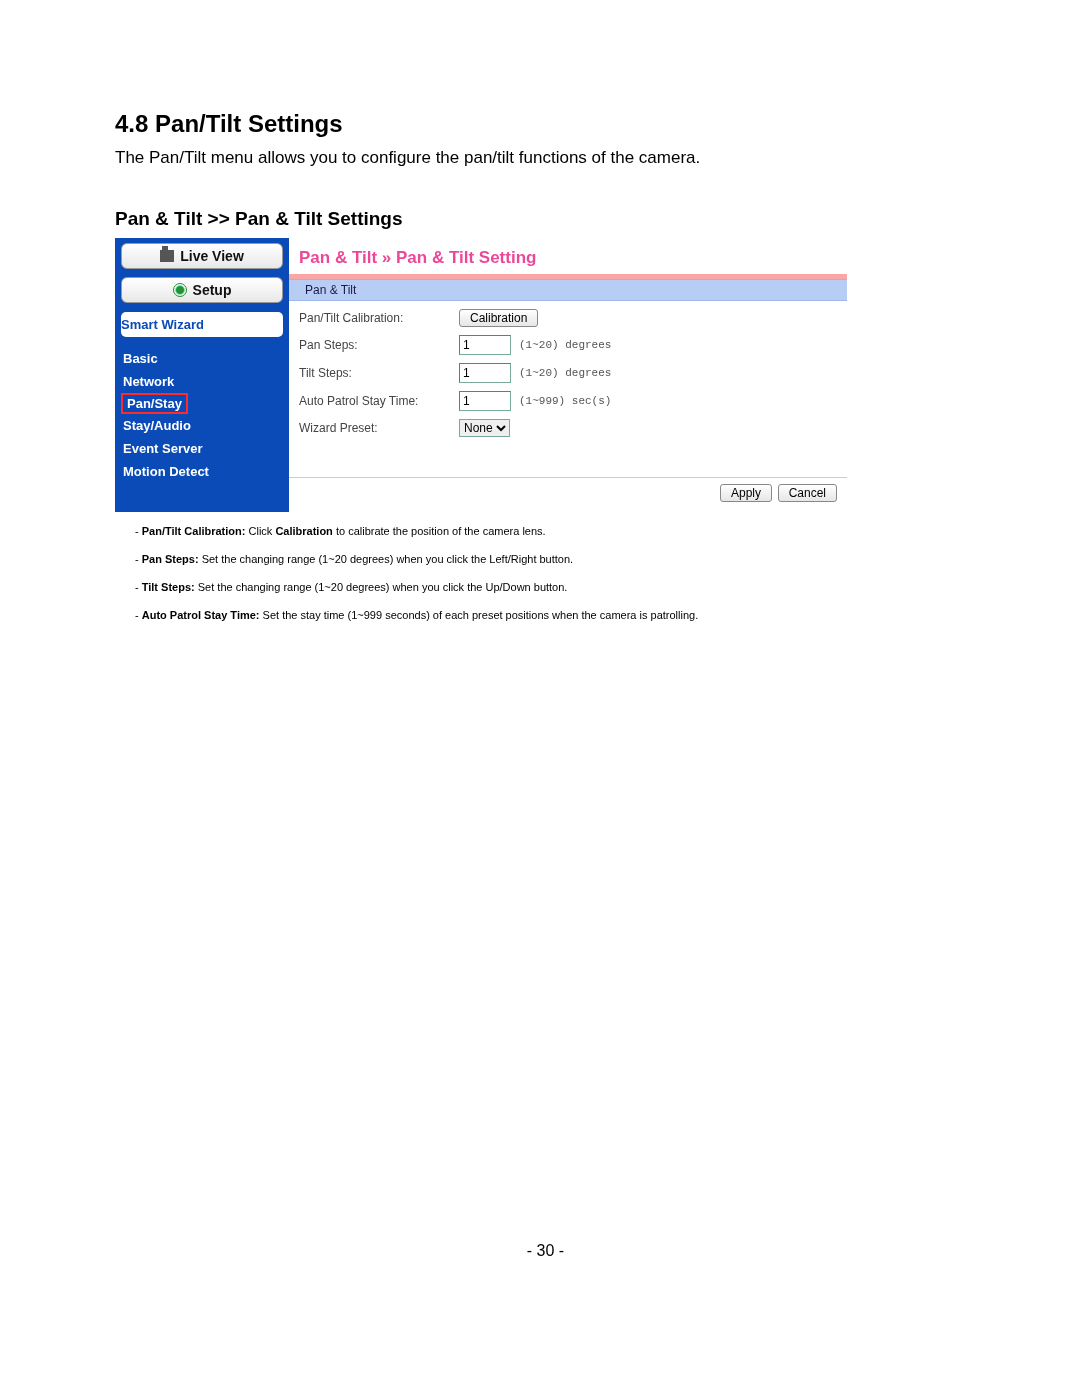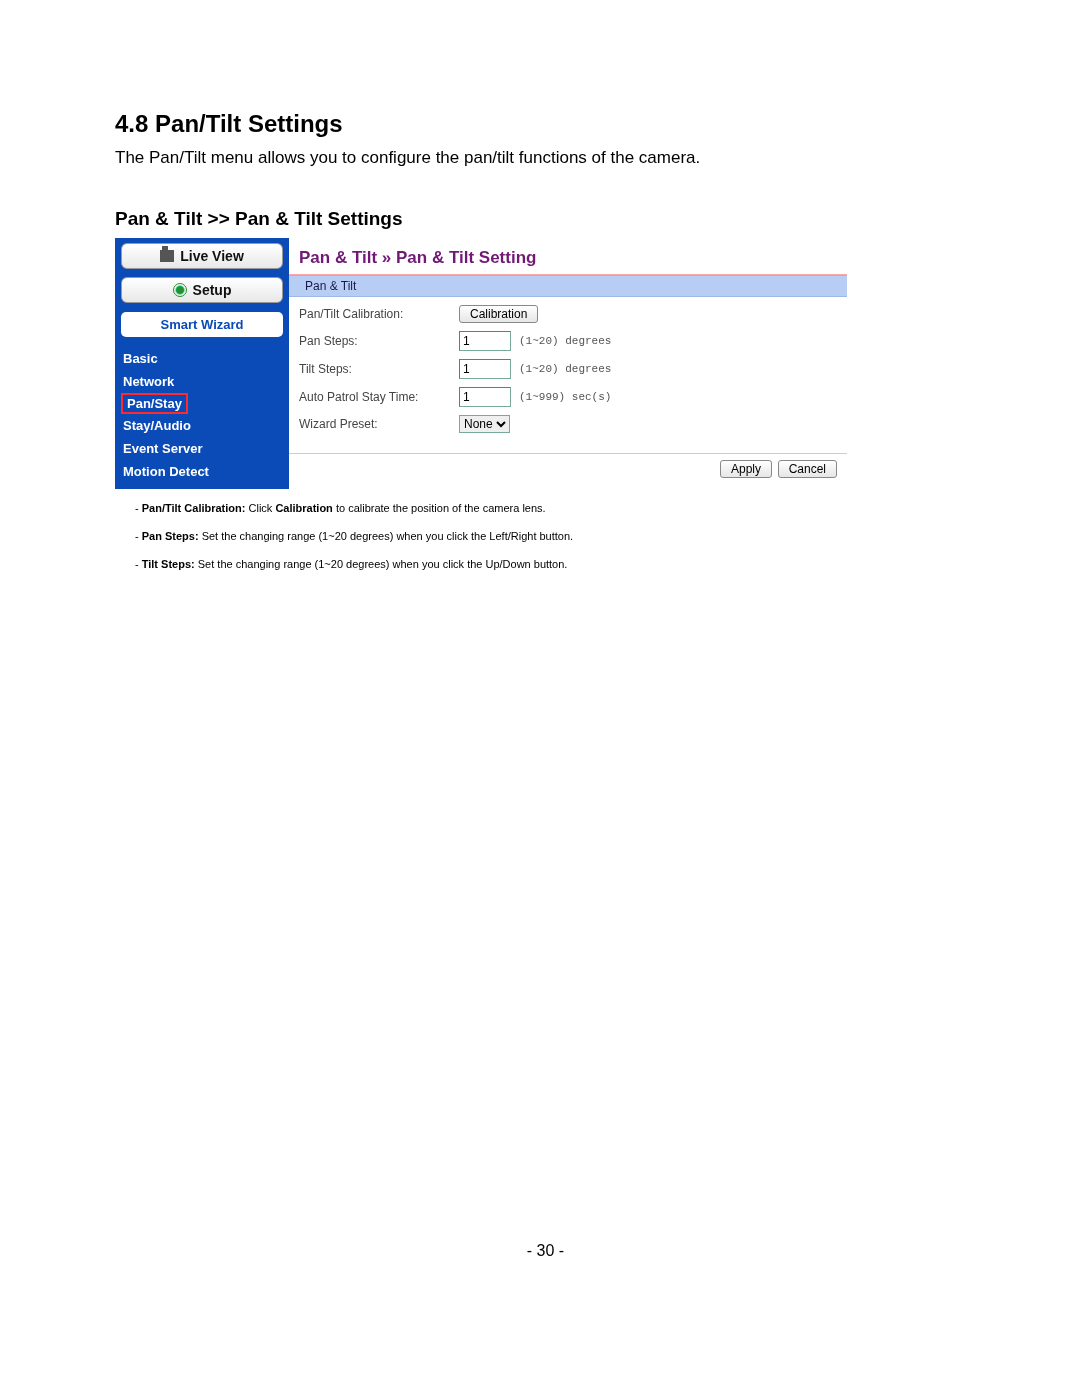--- a/index.html
+++ b/index.html
@@ -66,21 +66,21 @@
     width: 14px; height: 12px; display:inline-block;
   }
   .cam-ico { background:#555; position:relative; }
   .cam-ico::before { content:""; position:absolute; top:-4px; left:2px; width:6px;height:4px;background:#555;}
   .gear-ico { width:12px;height:12px;border-radius:50%;background:radial-gradient(circle,#2a8f2a 40%,#0a5 42%,transparent 60%);border:1px solid #2a8f2a;}
   .sidebar .wizard {
     background: #fff;
     color: #0a4bb7;
     margin: 6px 6px 10px 6px;
     border-radius: 5px;
-    text-align: center;
+    text-align: left;
     padding: 5px 0;
     font-size: 13px;
   }
   .sidebar .nav-item {
     padding: 4px 8px 4px 8px;
     font-size: 13px;
   }
   .sidebar .nav-item.active {
     display:inline-block;
     margin-left:6px;
@@ -88,25 +88,25 @@
     border: 2px solid #ff2a2a;
     background: #0a4bb7;
   }
   .content {
     flex: 1;
     background: #fff;
     font-size: 13px;
     font-family: "Trebuchet MS", Arial, sans-serif;
   }
   .crumb {
-    color: #701a75;
+    color: #ec4899;
     font-weight: bold;
     font-size: 17px;
     padding: 10px 0 6px 10px;
-    border-bottom: 1px solid #fca5a5;
+    border-bottom: 5px solid #fca5a5;
   }
   .subbar {
     background: #b8cdf3;
     color: #1a1a4a;
     font-size: 12px;
     padding: 3px 16px;
     border-top: 1px solid #9bb8e8;
     border-bottom: 1px solid #9bb8e8;
   }
   .form-area {
@@ -144,20 +144,21 @@
     font-size: 12px;
     padding: 1px 10px;
     background: linear-gradient(#fff,#e6e6e6);
     border: 1px solid #888;
     border-radius: 3px;
   }
   .footer-btns {
     text-align: right;
     padding: 6px 10px 10px 0;
     border-top: 1px solid #ccc;
+    margin-top: 20px;
   }
   .footer-btns button {
     font-size: 12px;
     padding: 1px 10px;
     background: linear-gradient(#fff,#e6e6e6);
     border: 1px solid #888;
     border-radius: 3px;
     margin-left: 2px;
   }
   
@@ -253,16 +254,19 @@
   <ul class="desc">
     <li>
       <b>Pan/Tilt Calibration: </b><span>Click </span><b>Calibration</b><span> to calibrate the position of the camera lens.</span>
     </li>
     <li>
       <b>Pan Steps: </b><span>Set the changing range (1~20 degrees) when you click the Left/Right button.</span>
     </li>
     <li>
       <b>Tilt Steps: </b><span>Set the changing range (1~20 degrees) when you click the Up/Down button.</span>
     </li>
+    <li>
+      <b>Auto Patrol Stay Time: </b><span>Set the stay time (1~999 seconds) of each preset positions when the camera is patrolling.</span>
+    </li>
   </ul>
 
   <div class="pagenum">- 30 -</div>
 </div>
 
 </body></html>

